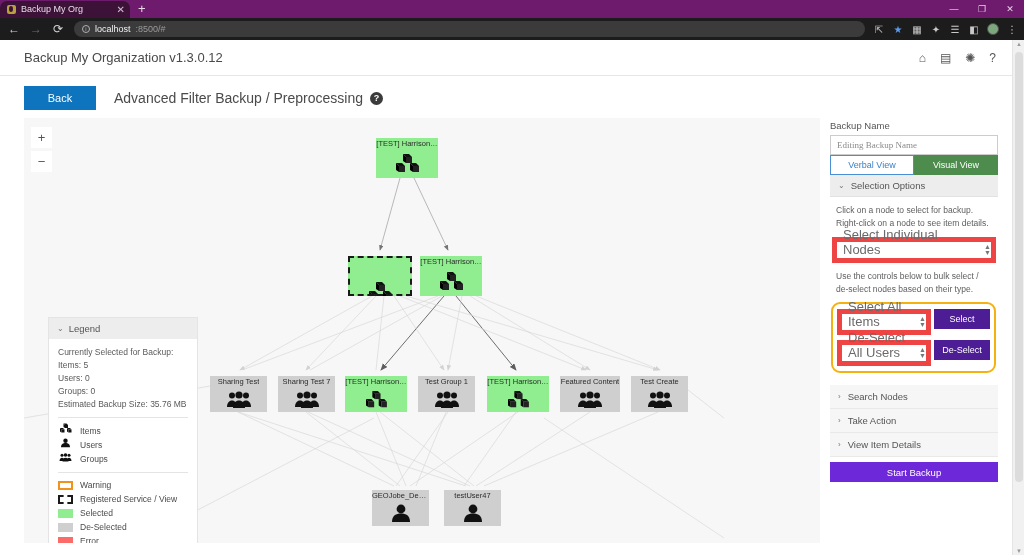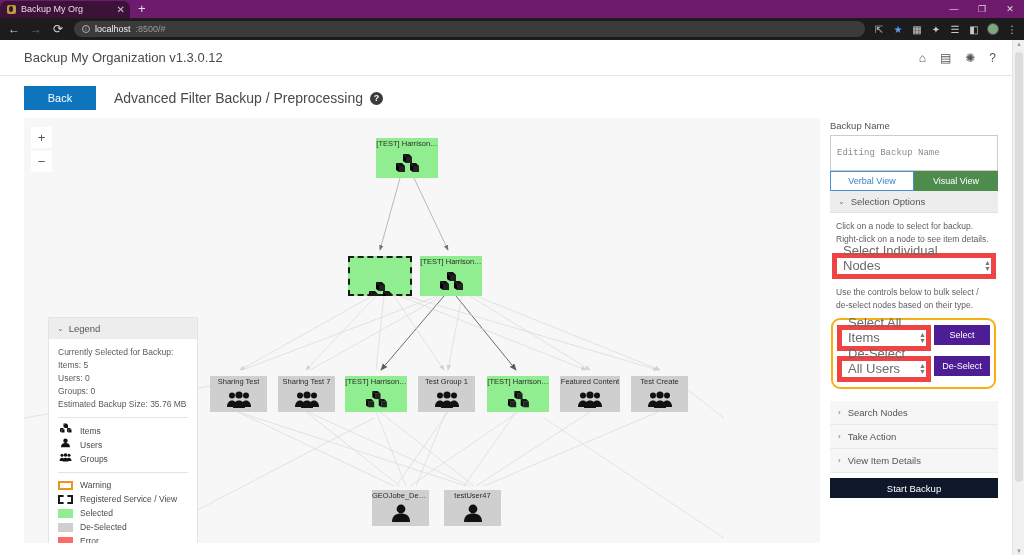--- a/index.html
+++ b/index.html
@@ -140,22 +140,22 @@
   .sw.registered { background: #fff; border: 2px dashed #1a1a1a; }
   .sw.selected { background: #90ee90; }
   .sw.deselected { background: #cfcfcf; }
   .sw.error { background: #fb6b68; }
   .ic { width: 15px; text-align: center; flex: 0 0 auto; }
 
   
   .sidebar { width: 168px; flex: 0 0 auto; padding-top: 2px; position: relative; }
   .sb-label { font-size: 9.5px; color: #555; margin-bottom: 4px; }
   .sb-input {
-    width: 100%; height: 36px; border: 1px solid #ccc; background: #fff;
-    font-size: 9px; color: #8b8b8b; padding: 0 6px; font-family: Liberation Mono, monospace;
+    width: 100%; height: 20px; border: 1px solid #ccc; background: #fff;
+    font-size: 9px; color: #8b8b8b; padding: 0 6px; font-family: Liberation Serif, serif;
   }
   .view-toggle { display: flex; width: 100%; }
   .vt-btn {
     flex: 1; height: 20px; font-size: 9px; display: flex; align-items: center;
     justify-content: center; cursor: pointer; font-family: inherit;
   }
   .vt-btn.inactive { background: #fff; border: 1px solid #4a8fd1; color: #3b82c4; }
   .vt-btn.active { background: #4e8c4e; color: #fff; border: 1px solid #4e8c4e; }
 
   .accordion-head {
@@ -180,21 +180,21 @@
     border: 2px solid #f5b112; border-radius: 9px; padding: 5px 4px;
     margin: 6px 0 6px -1px; display: flex; flex-direction: column; gap: 5px;
   }
   .bulk-row { display: flex; gap: 3px; }
   .bulk-row .select-wrap { flex: 1 1 auto; }
   .green-btn {
     background: #4c1d95; color: #fff; border: none; font-size: 9px; height: 20px;
     width: 56px; flex: 0 0 auto; cursor: pointer; font-family: inherit;
   }
   .start-btn {
-    background: #0f172a; color: #fff; border: none; font-size: 9.5px; height: 20px;
+    background: #6d28d9; color: #fff; border: none; font-size: 9.5px; height: 20px;
     width: 100%; cursor: pointer; margin-top: 5px; font-family: inherit;
   }
   .accordion-closed {
     font-size: 9.5px; color: #555; padding: 6px 8px; border-bottom: 1px solid #e9e9e9;
     display: flex; align-items: center; gap: 7px; cursor: pointer; background: #f6f6f6;
   }
 
   
   .pg-scroll {
     position: absolute; right: 0; top: 0; width: 12px; height: 515px;

